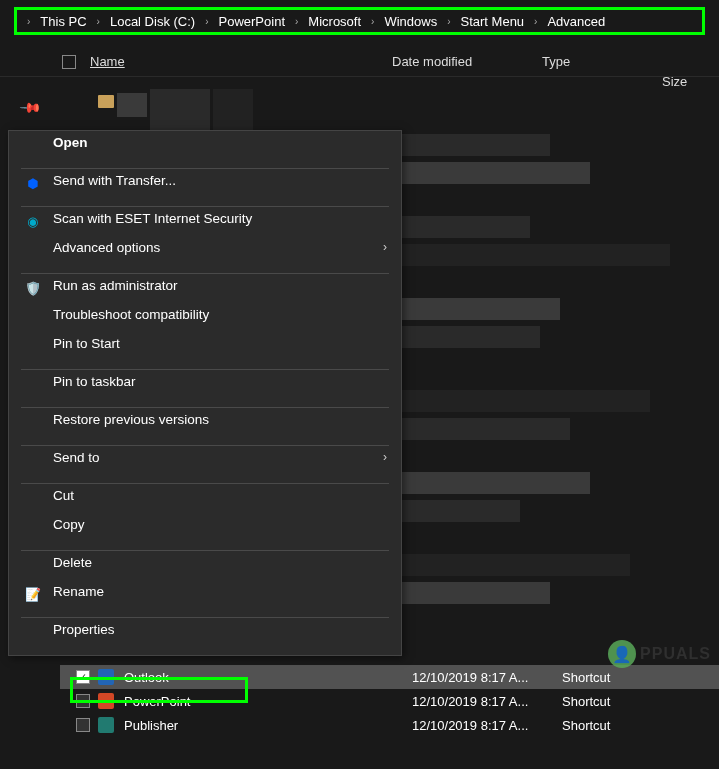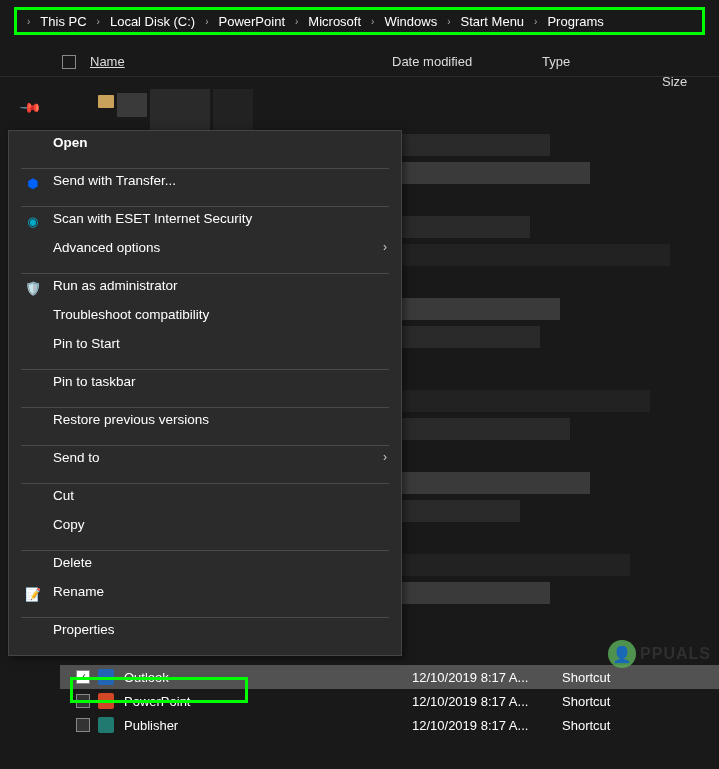--- a/index.html
+++ b/index.html
@@ -66,21 +66,21 @@
     <span class="crumb">Local Disk (C:)</span>
     <span class="crumb-sep">›</span>
     <span class="crumb">PowerPoint</span>
     <span class="crumb-sep">›</span>
     <span class="crumb">Microsoft</span>
     <span class="crumb-sep">›</span>
     <span class="crumb">Windows</span>
     <span class="crumb-sep">›</span>
     <span class="crumb">Start Menu</span>
     <span class="crumb-sep">›</span>
-    <span class="crumb">Programs</span>
+    <span class="crumb">Advanced</span>
   </div>
 </div>
 
 <div class="headers">
   <div class="col-name">
     <div class="hdr-checkbox"></div>
     <span>Name</span>
   </div>
   <div class="col-date">Date modified</div>
   <div class="col-type">Type</div>

